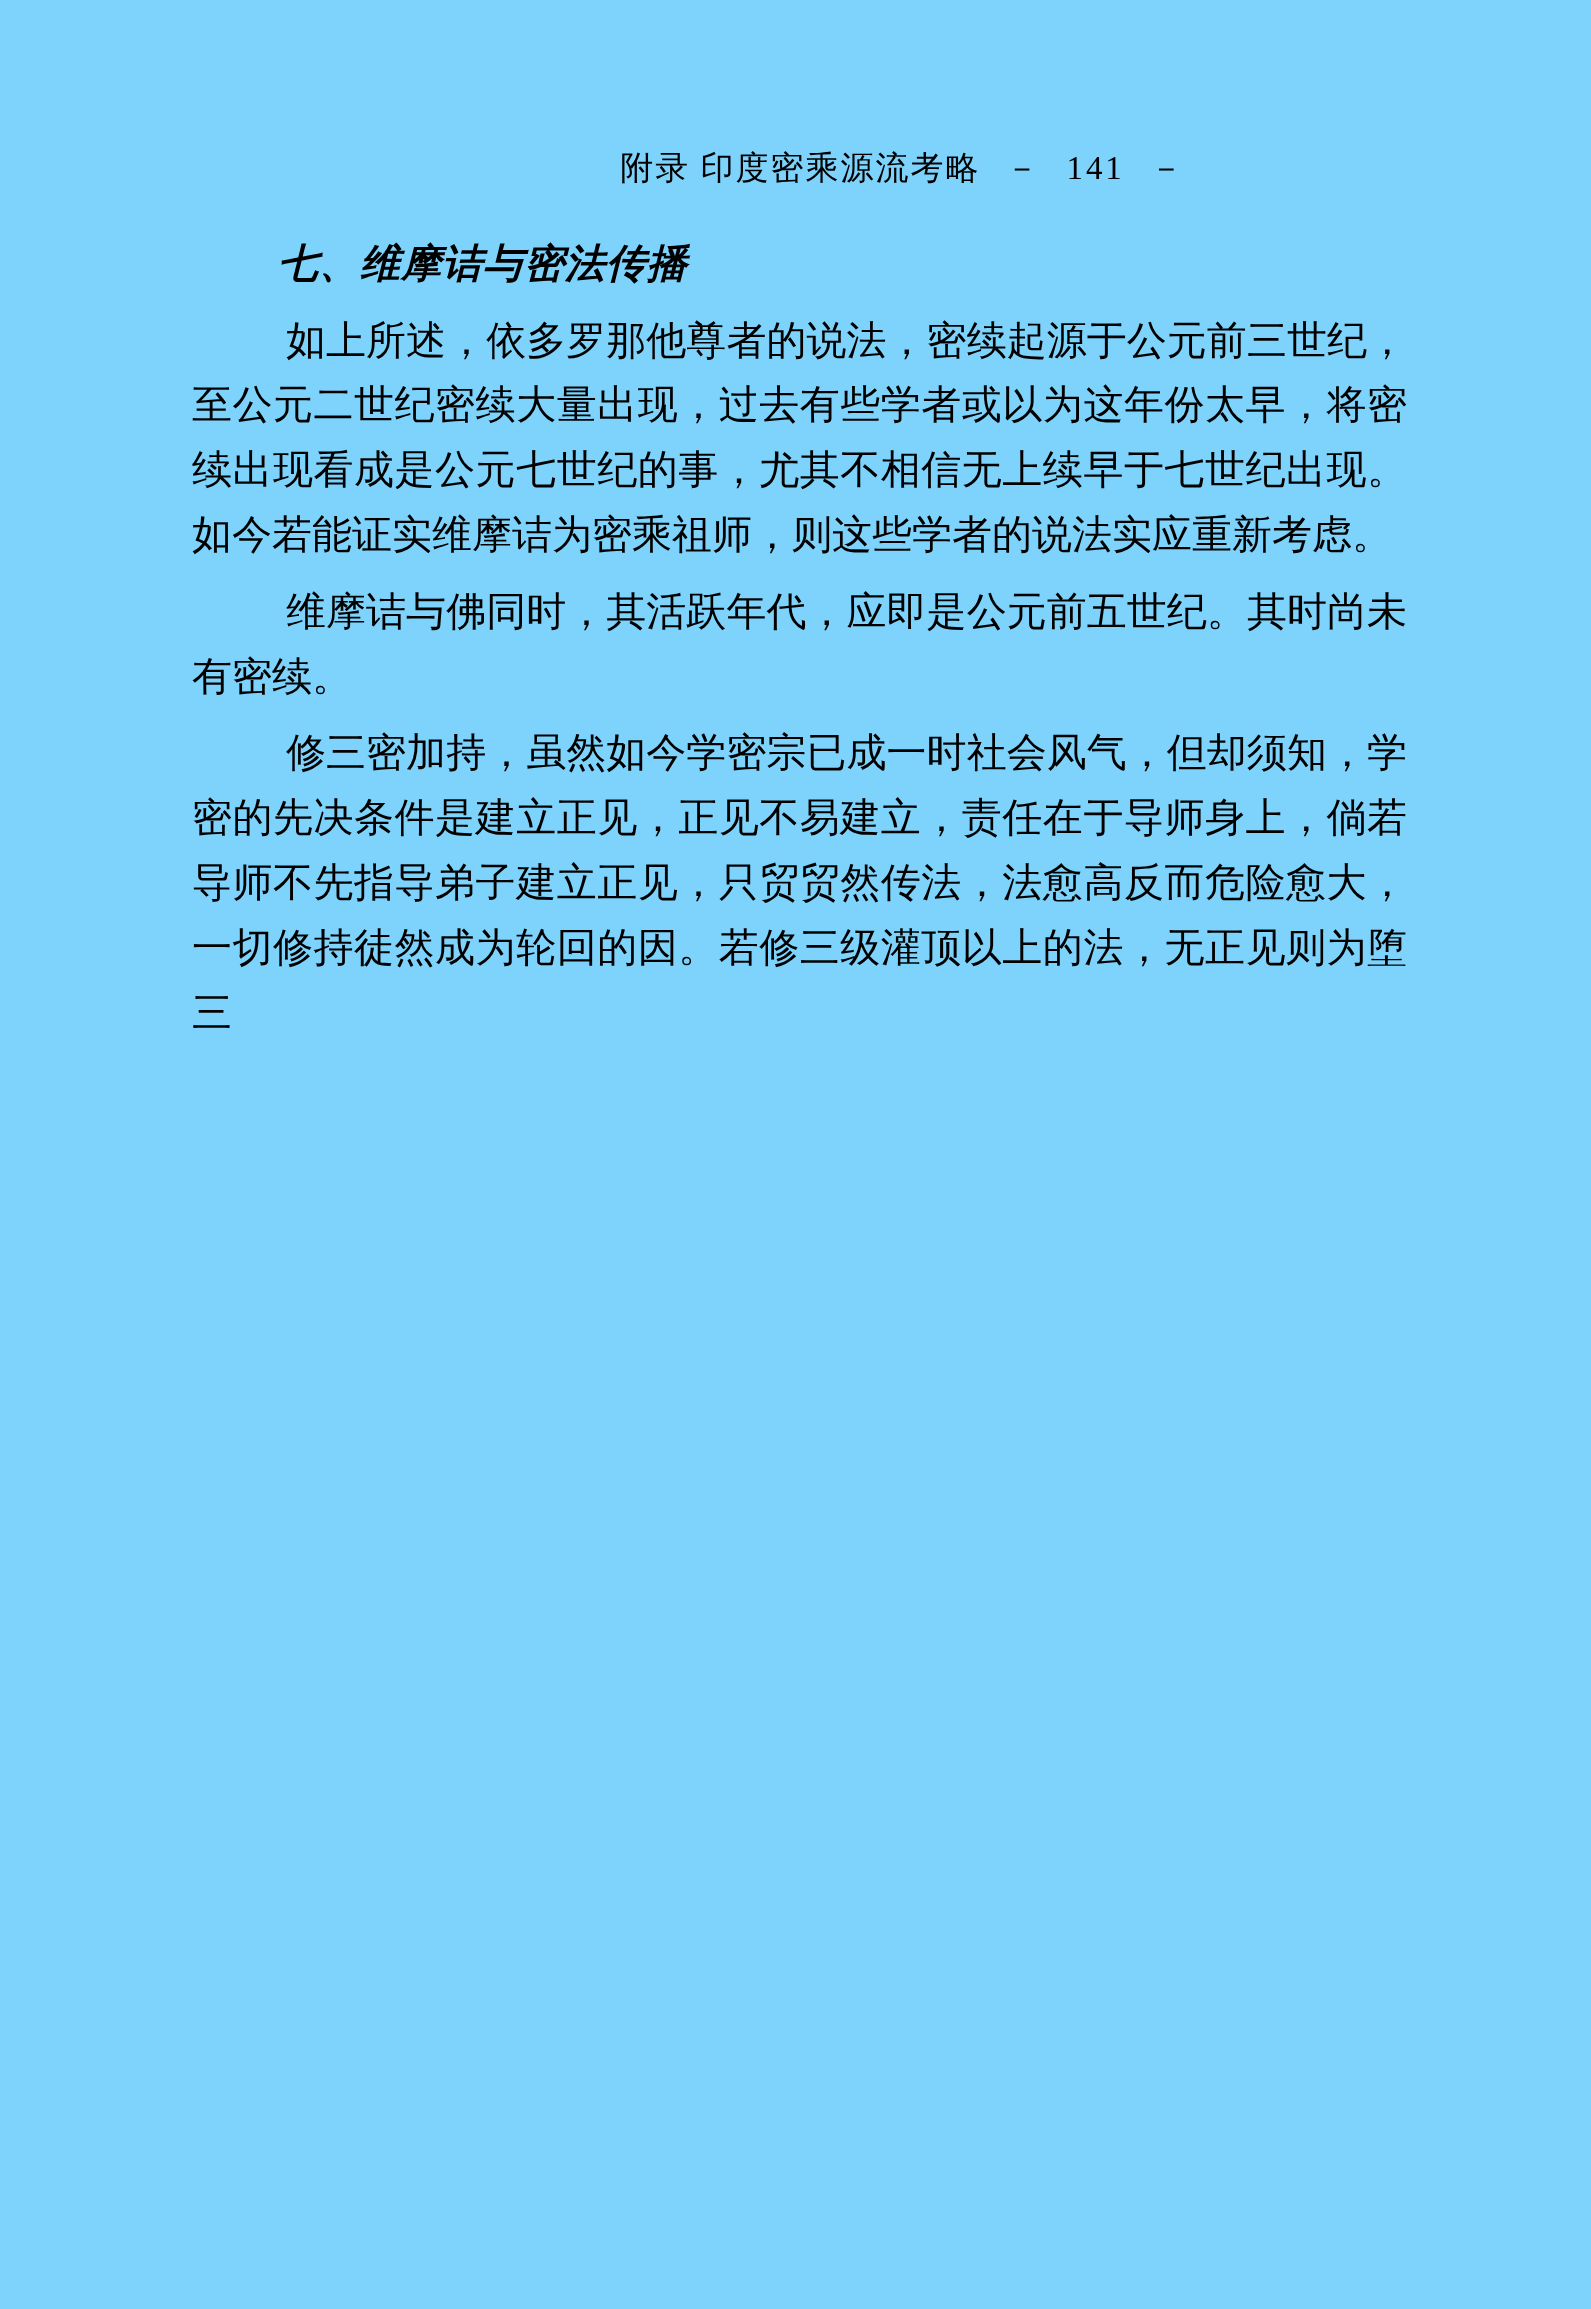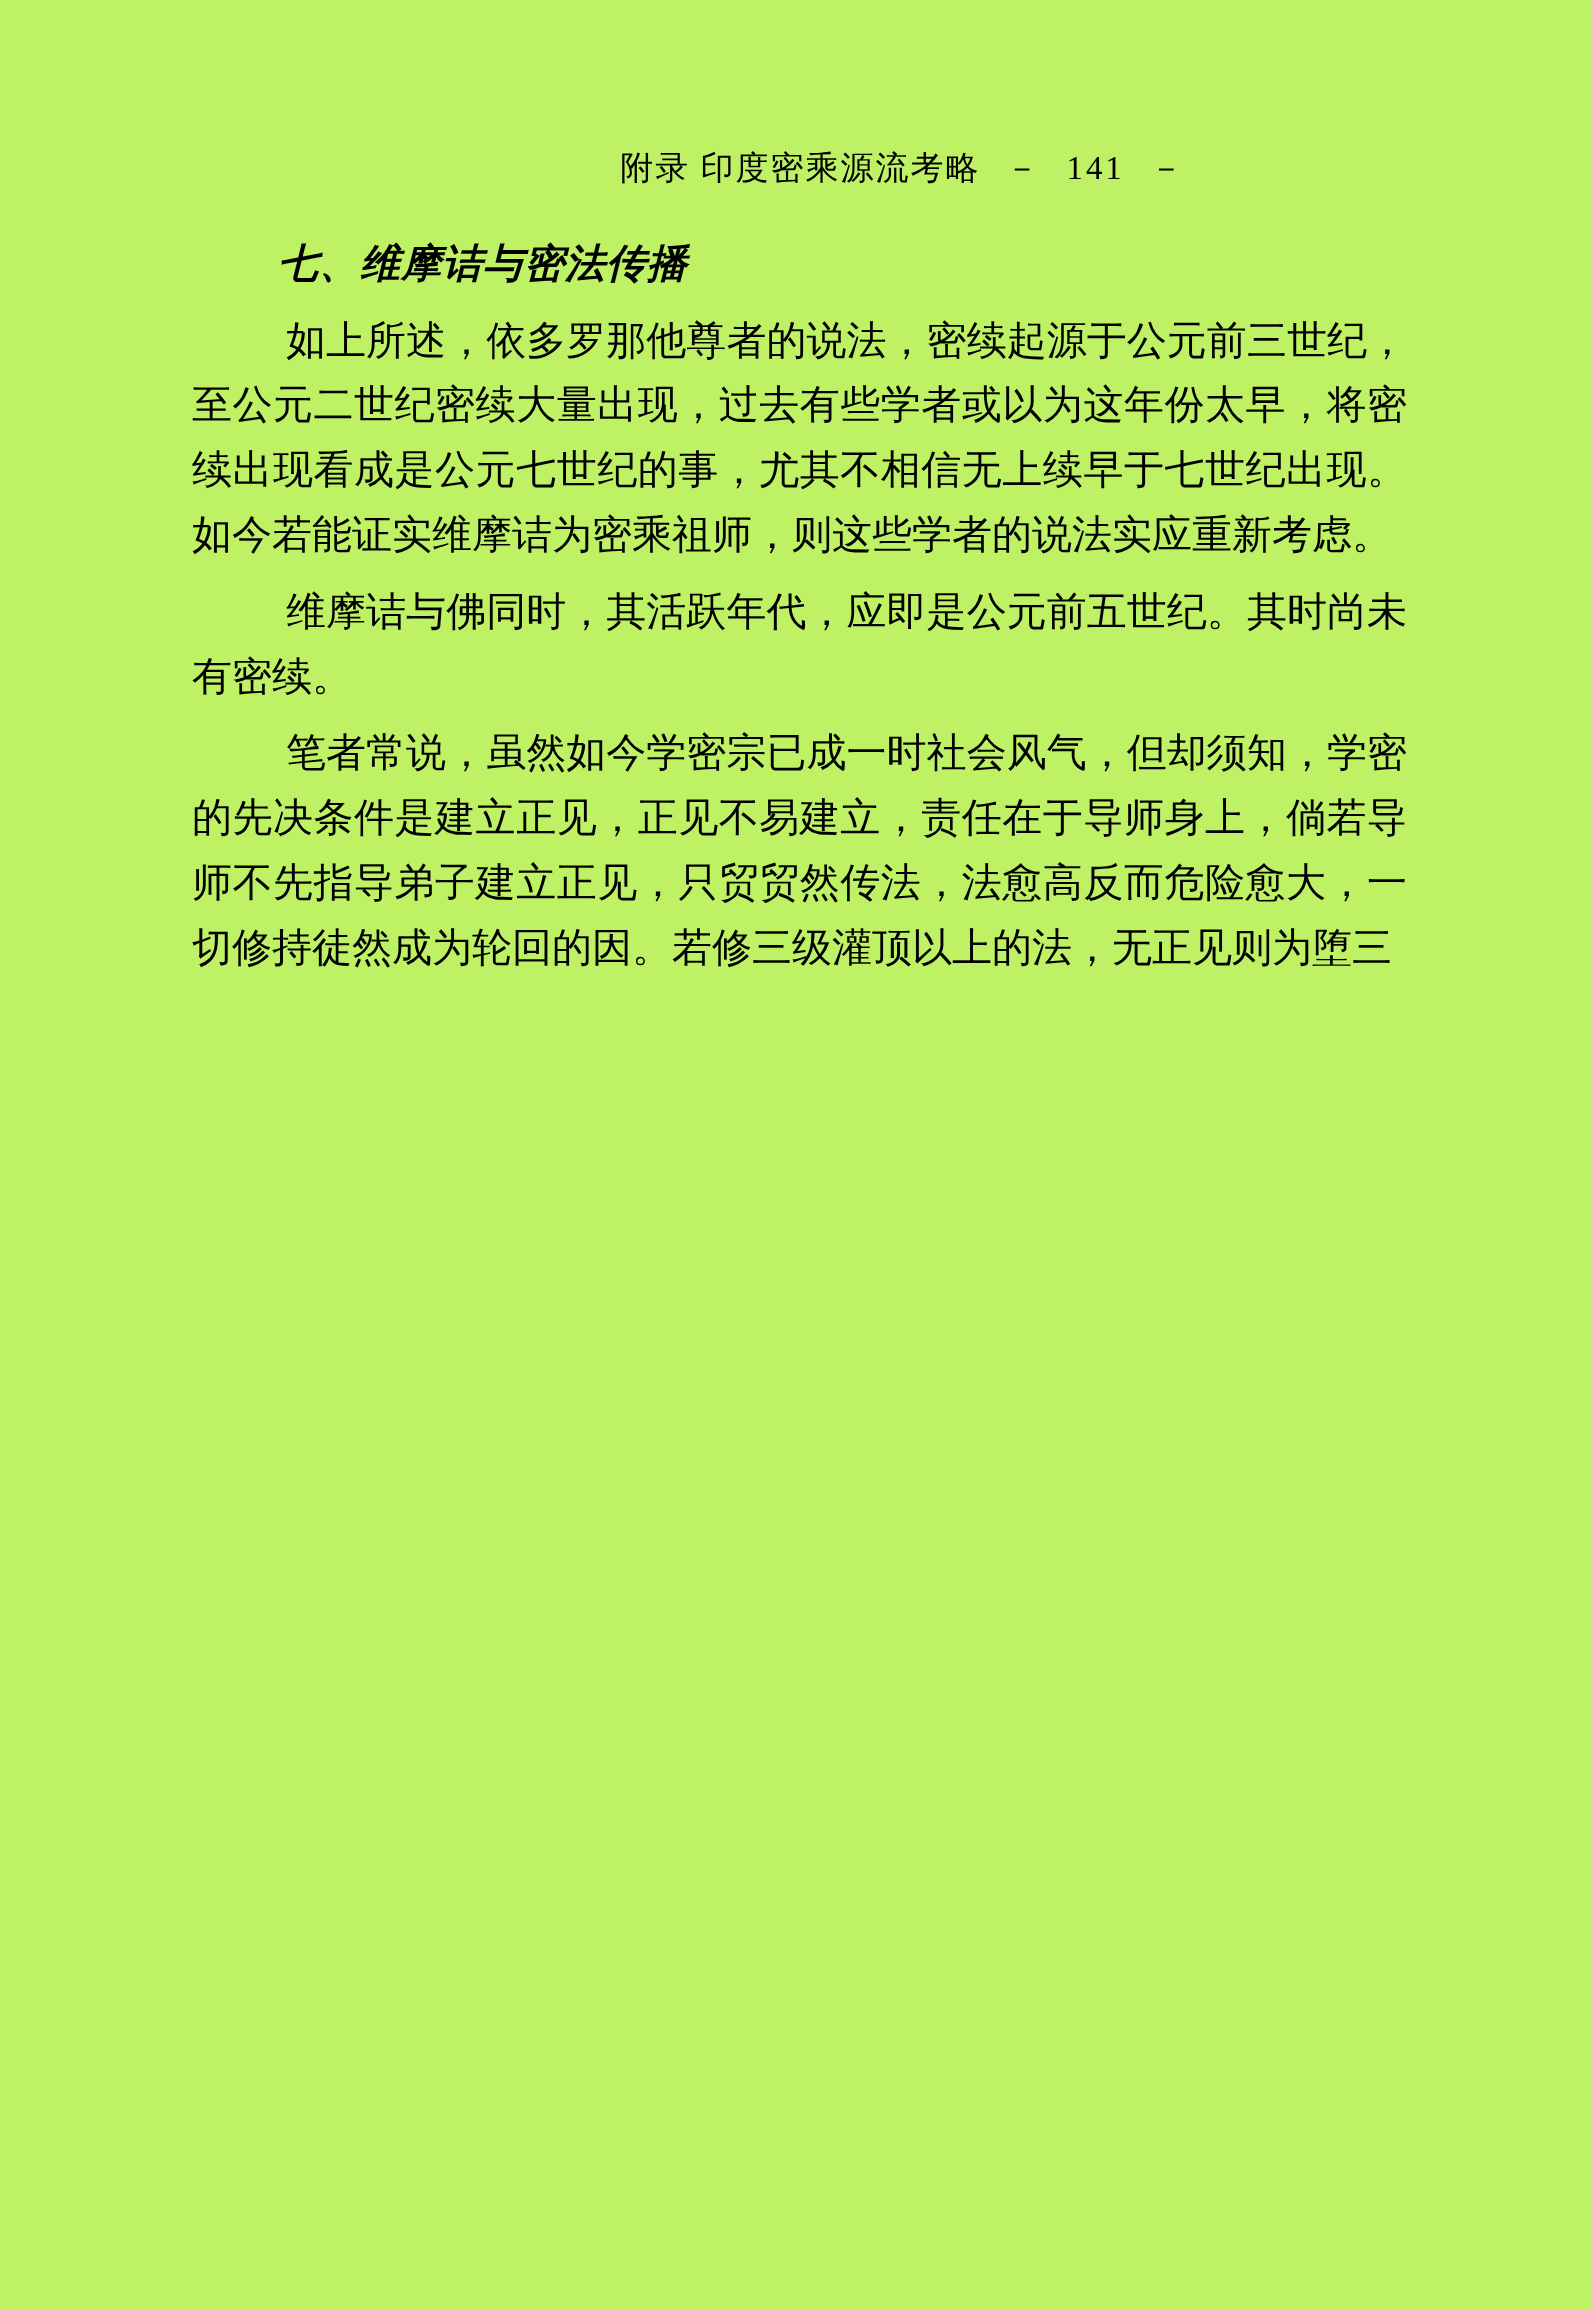--- a/index.html
+++ b/index.html
@@ -11,21 +11,21 @@
     width: 1592px;
     height: 2309px;
     font-family: "Liberation Serif", "DejaVu Serif", serif;
     color: #000000;
     overflow: hidden;
   }
   .page {
     position: relative;
     width: 1592px;
     height: 2309px;
-    background: #bef264;
+    background: #7dd3fc;
     box-sizing: border-box;
     padding: 0;
   }
   .header {
     position: absolute;
     top: 146px;
     left: 0;
     width: 1592px;
     text-align: center;
     font-size: 33px;
@@ -89,17 +89,17 @@
   <div class="header">
     <span class="header-inner">
       <span class="hdr-title">附录 印度密乘源流考略</span><span class="hdr-sep"></span><span class="hdr-pagenum">－</span><span class="hdr-sep"></span><span class="hdr-pagenum">141</span><span class="hdr-sep"></span><span class="hdr-pagenum">－</span>
     </span>
   </div>
 
   <div class="content">
     <h1 class="section-title">七、维摩诘与密法传播</h1>
     <p class="para">如上所述，依多罗那他尊者的说法，密续起源于公元前三世纪，至公元二世纪密续大量出现，过去有些学者或以为这年份太早，将密续出现看成是公元七世纪的事，尤其不相信无上续早于七世纪出现。如今若能证实维摩诘为密乘祖师，则这些学者的说法实应重新考虑。</p>
     <p class="para">维摩诘与佛同时，其活跃年代，应即是公元前五世纪。其时尚未有密续。</p>
-    <p class="para">笔者常说，虽然如今学密宗已成一时社会风气，但却须知，学密的先决条件是建立正见，正见不易建立，责任在于导师身上，倘若导师不先指导弟子建立正见，只贸贸然传法，法愈高反而危险愈大，一切修持徒然成为轮回的因。若修三级灌顶以上的法，无正见则为堕三</p>
+    <p class="para">修三密加持，虽然如今学密宗已成一时社会风气，但却须知，学密的先决条件是建立正见，正见不易建立，责任在于导师身上，倘若导师不先指导弟子建立正见，只贸贸然传法，法愈高反而危险愈大，一切修持徒然成为轮回的因。若修三级灌顶以上的法，无正见则为堕三</p>
   </div>
 
 </div>
 
 
 </body></html>

